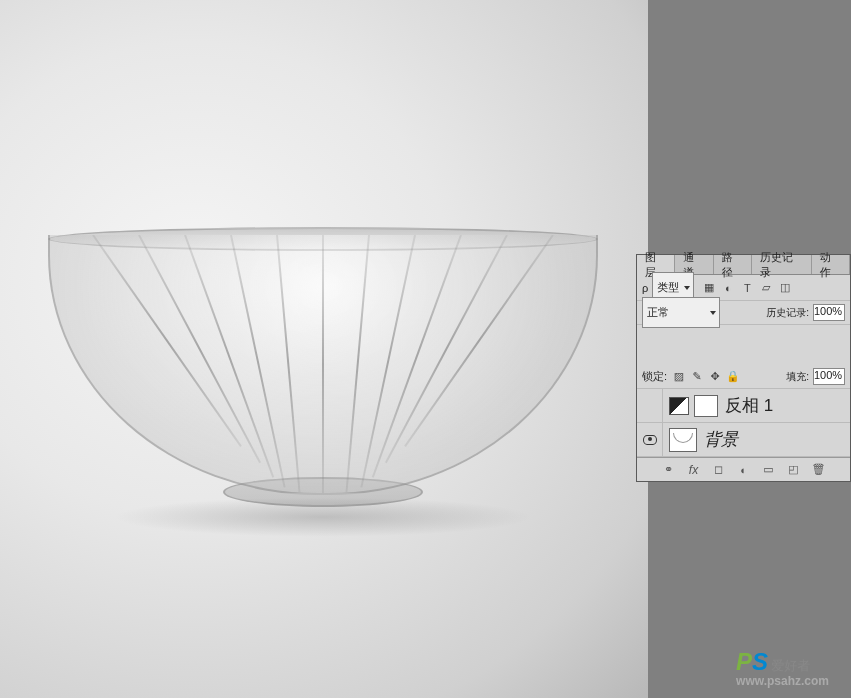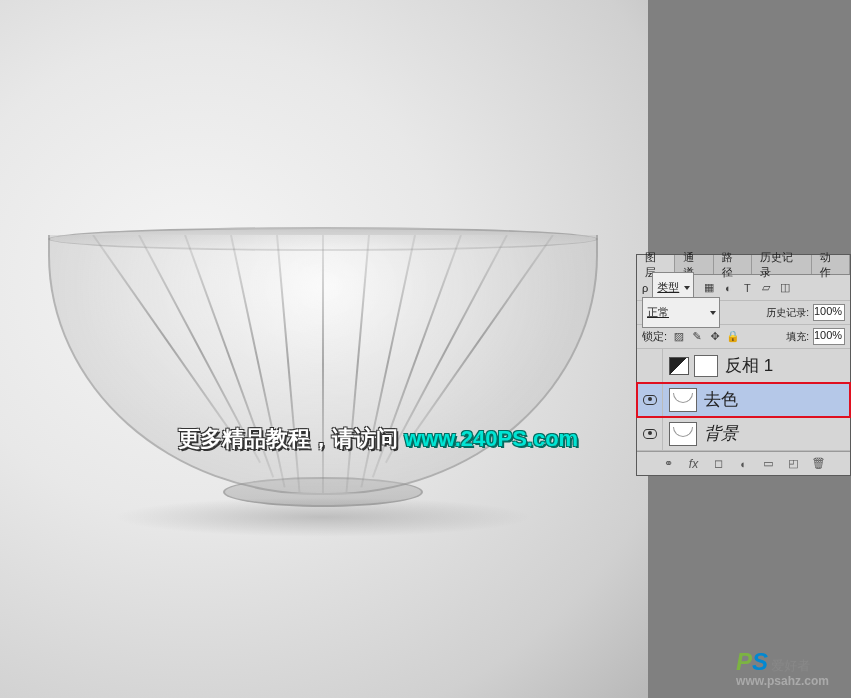--- a/index.html
+++ b/index.html
@@ -152,21 +152,20 @@
     .dropdown {
       background: #efefef;
       border: 1px solid #888;
       padding: 1px 14px 1px 4px;
       font-size: 11px;
       position: relative;
       cursor: pointer;
       height: 31px;
       display: flex;
       align-items: center;
-      text-decoration: underline;
     }
     .dropdown::after {
       content: '';
       position: absolute;
       right: 3px; top: 50%;
       transform: translateY(-50%);
       border-left: 3px solid transparent;
       border-right: 3px solid transparent;
       border-top: 4px solid #333;
     }
@@ -177,20 +176,21 @@
       justify-content: center;
       cursor: pointer;
       font-size: 11px;
       color: #444;
     }
     .filter-icons { display: flex; gap: 5px; margin-left: 4px; }
     .filter-icons .icon-btn { width: 14px; }
     
     .lock-row {
       font-size: 11px;
+      margin-top: 40px;
     }
     .lock-icons { display: flex; gap: 2px; }
     
     .pct-input {
       width: 32px;
       height: 17px;
       background: #fff;
       border: 1px solid #888;
       font-size: 11px;
       text-align: right;
@@ -321,23 +321,20 @@
         <div class="ridge" style="transform: rotate(12deg)"></div>
         <div class="ridge" style="transform: rotate(20deg)"></div>
         <div class="ridge" style="transform: rotate(28deg)"></div>
         <div class="ridge" style="transform: rotate(35deg)"></div>
       </div>
     </div>
     <div class="bowl-foot"></div>
     <div class="bowl-shadow"></div>
   </div>
 
-  <div class="watermark-text">
-    <span>更多精品教程，请访问 </span><span class="url">www.240PS.com</span>
-  </div>
 </div>
 
 <div class="gray-bg"></div>
 
 <div class="watermark-logo">
   <span class="p">P</span><span class="s">S</span><span class="sub">爱好者</span>
   <span class="site">www.psahz.com</span>
 </div>
 
 <div class="layers-panel">
@@ -381,29 +378,20 @@
 
   <div class="layers-list">
 
     <div class="layer-item">
       <div class="vis-col"></div>
       <div class="adj-icon-box"></div>
       <div class="mask-thumb" style="margin-left:5px"></div>
       <div class="layer-name">反相 1</div>
     </div>
 
-    <div class="layer-item selected highlighted">
-      <div class="vis-col">
-        <div class="eye-icon"></div>
-      </div>
-      <div class="layer-thumb">
-          <div class="thumb-bowl"></div>
-        </div>
-      <div class="layer-name">去色</div>
-    </div>
 
 
     <div class="layer-item">
       <div class="vis-col">
         <div class="eye-icon"></div>
       </div>
       <div class="layer-thumb">
           <div class="thumb-bowl"></div>
         </div>
       <div class="layer-name italic">背景</div>

